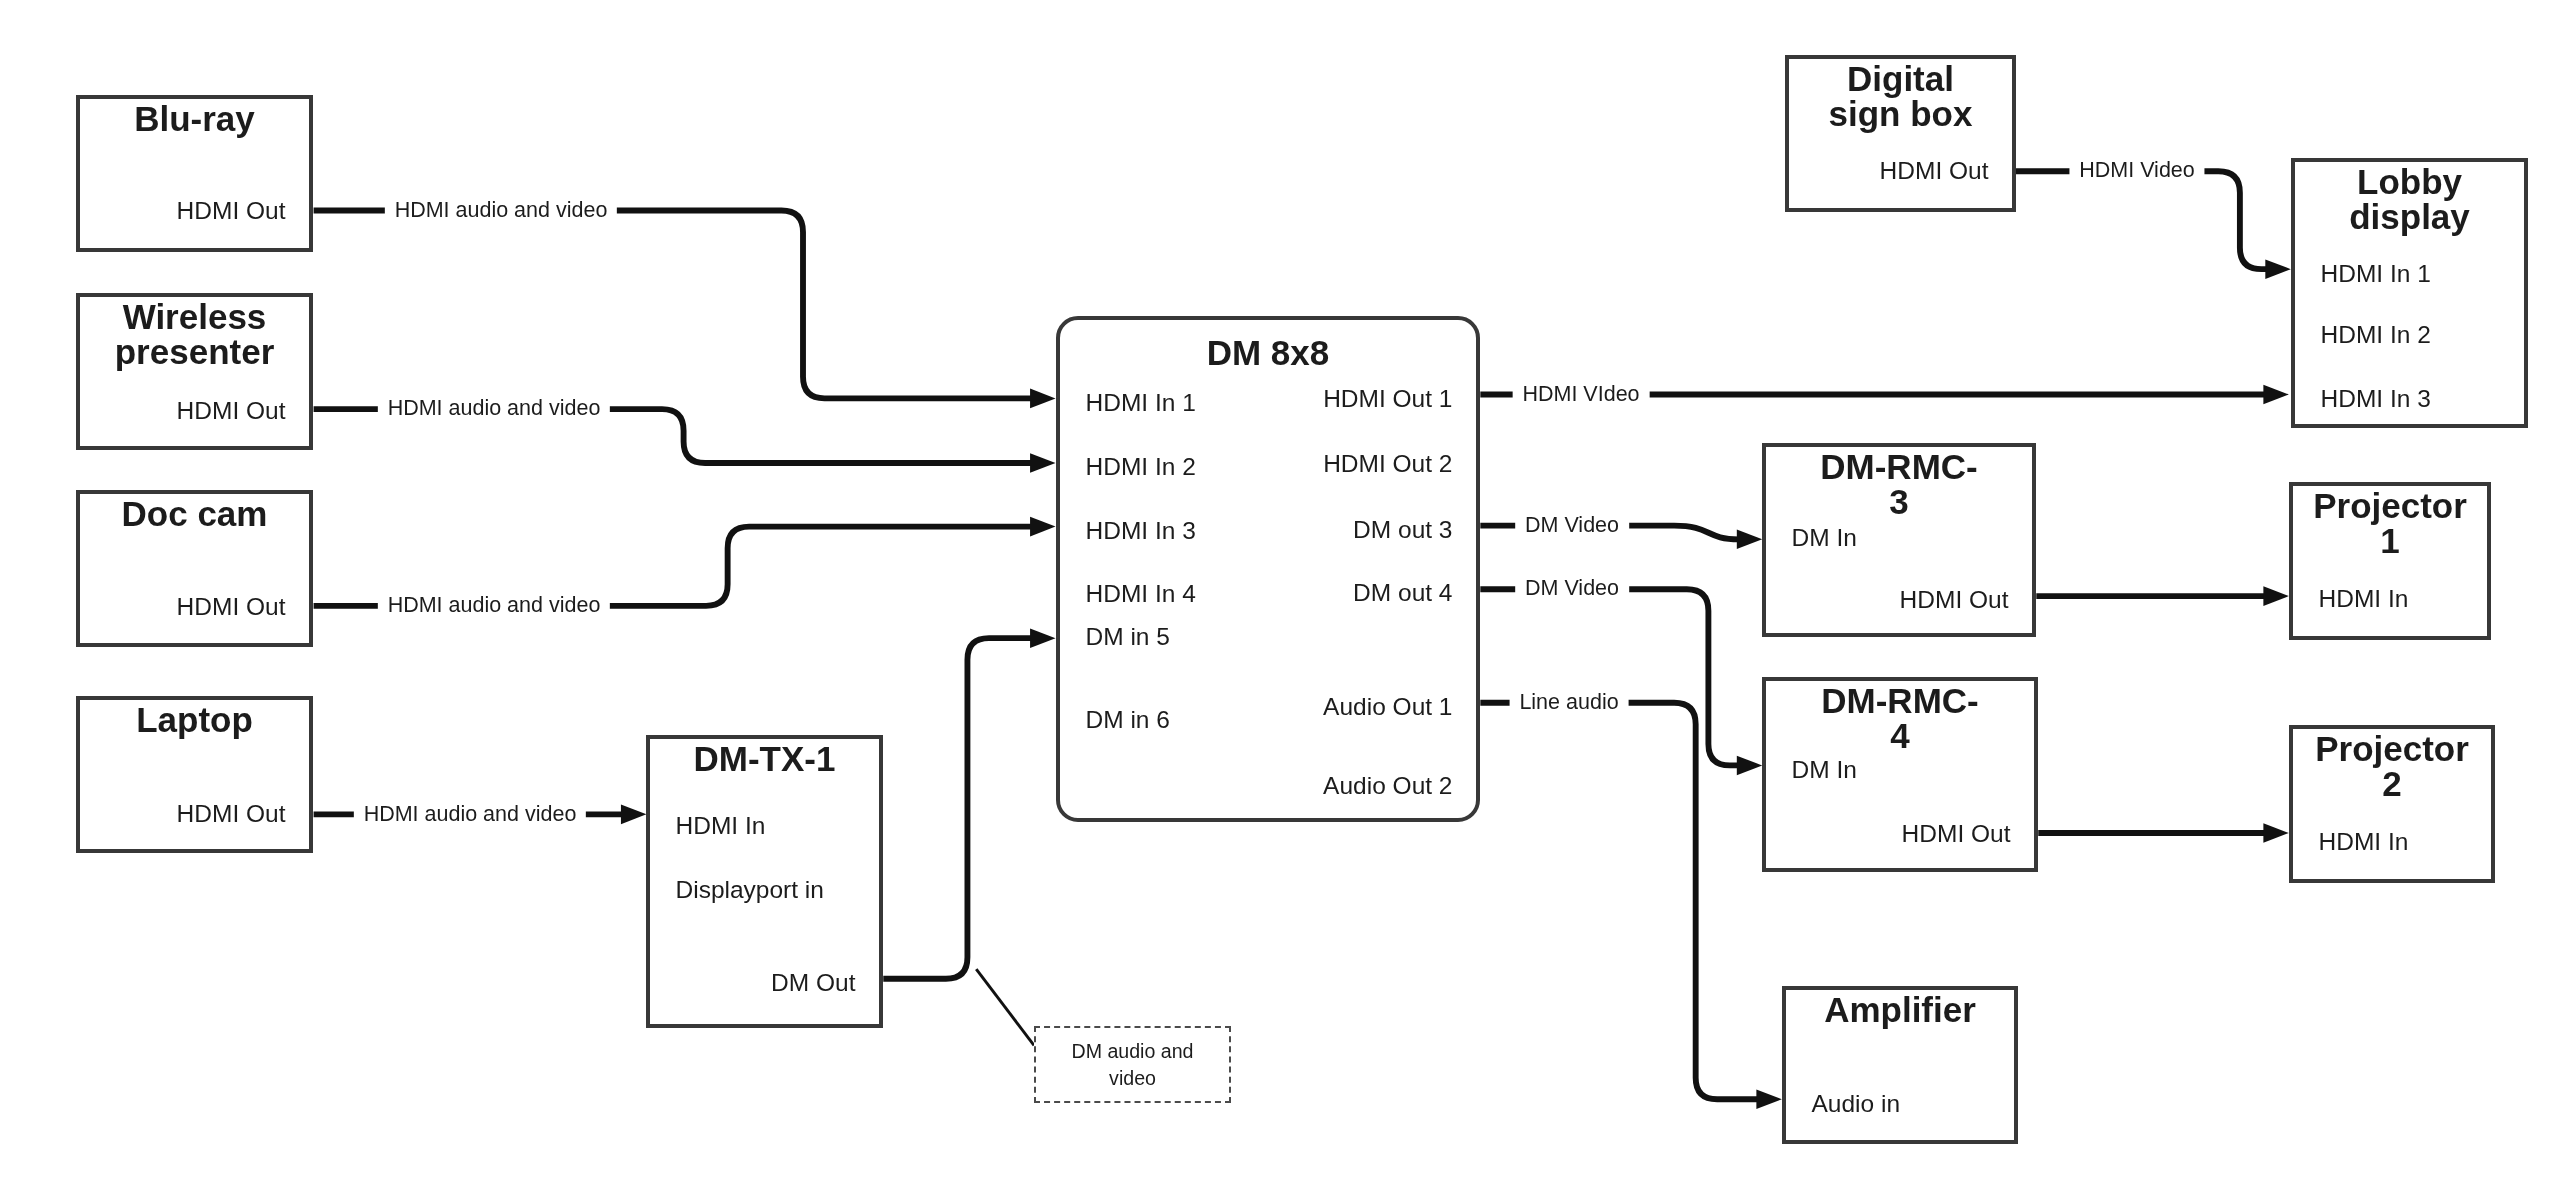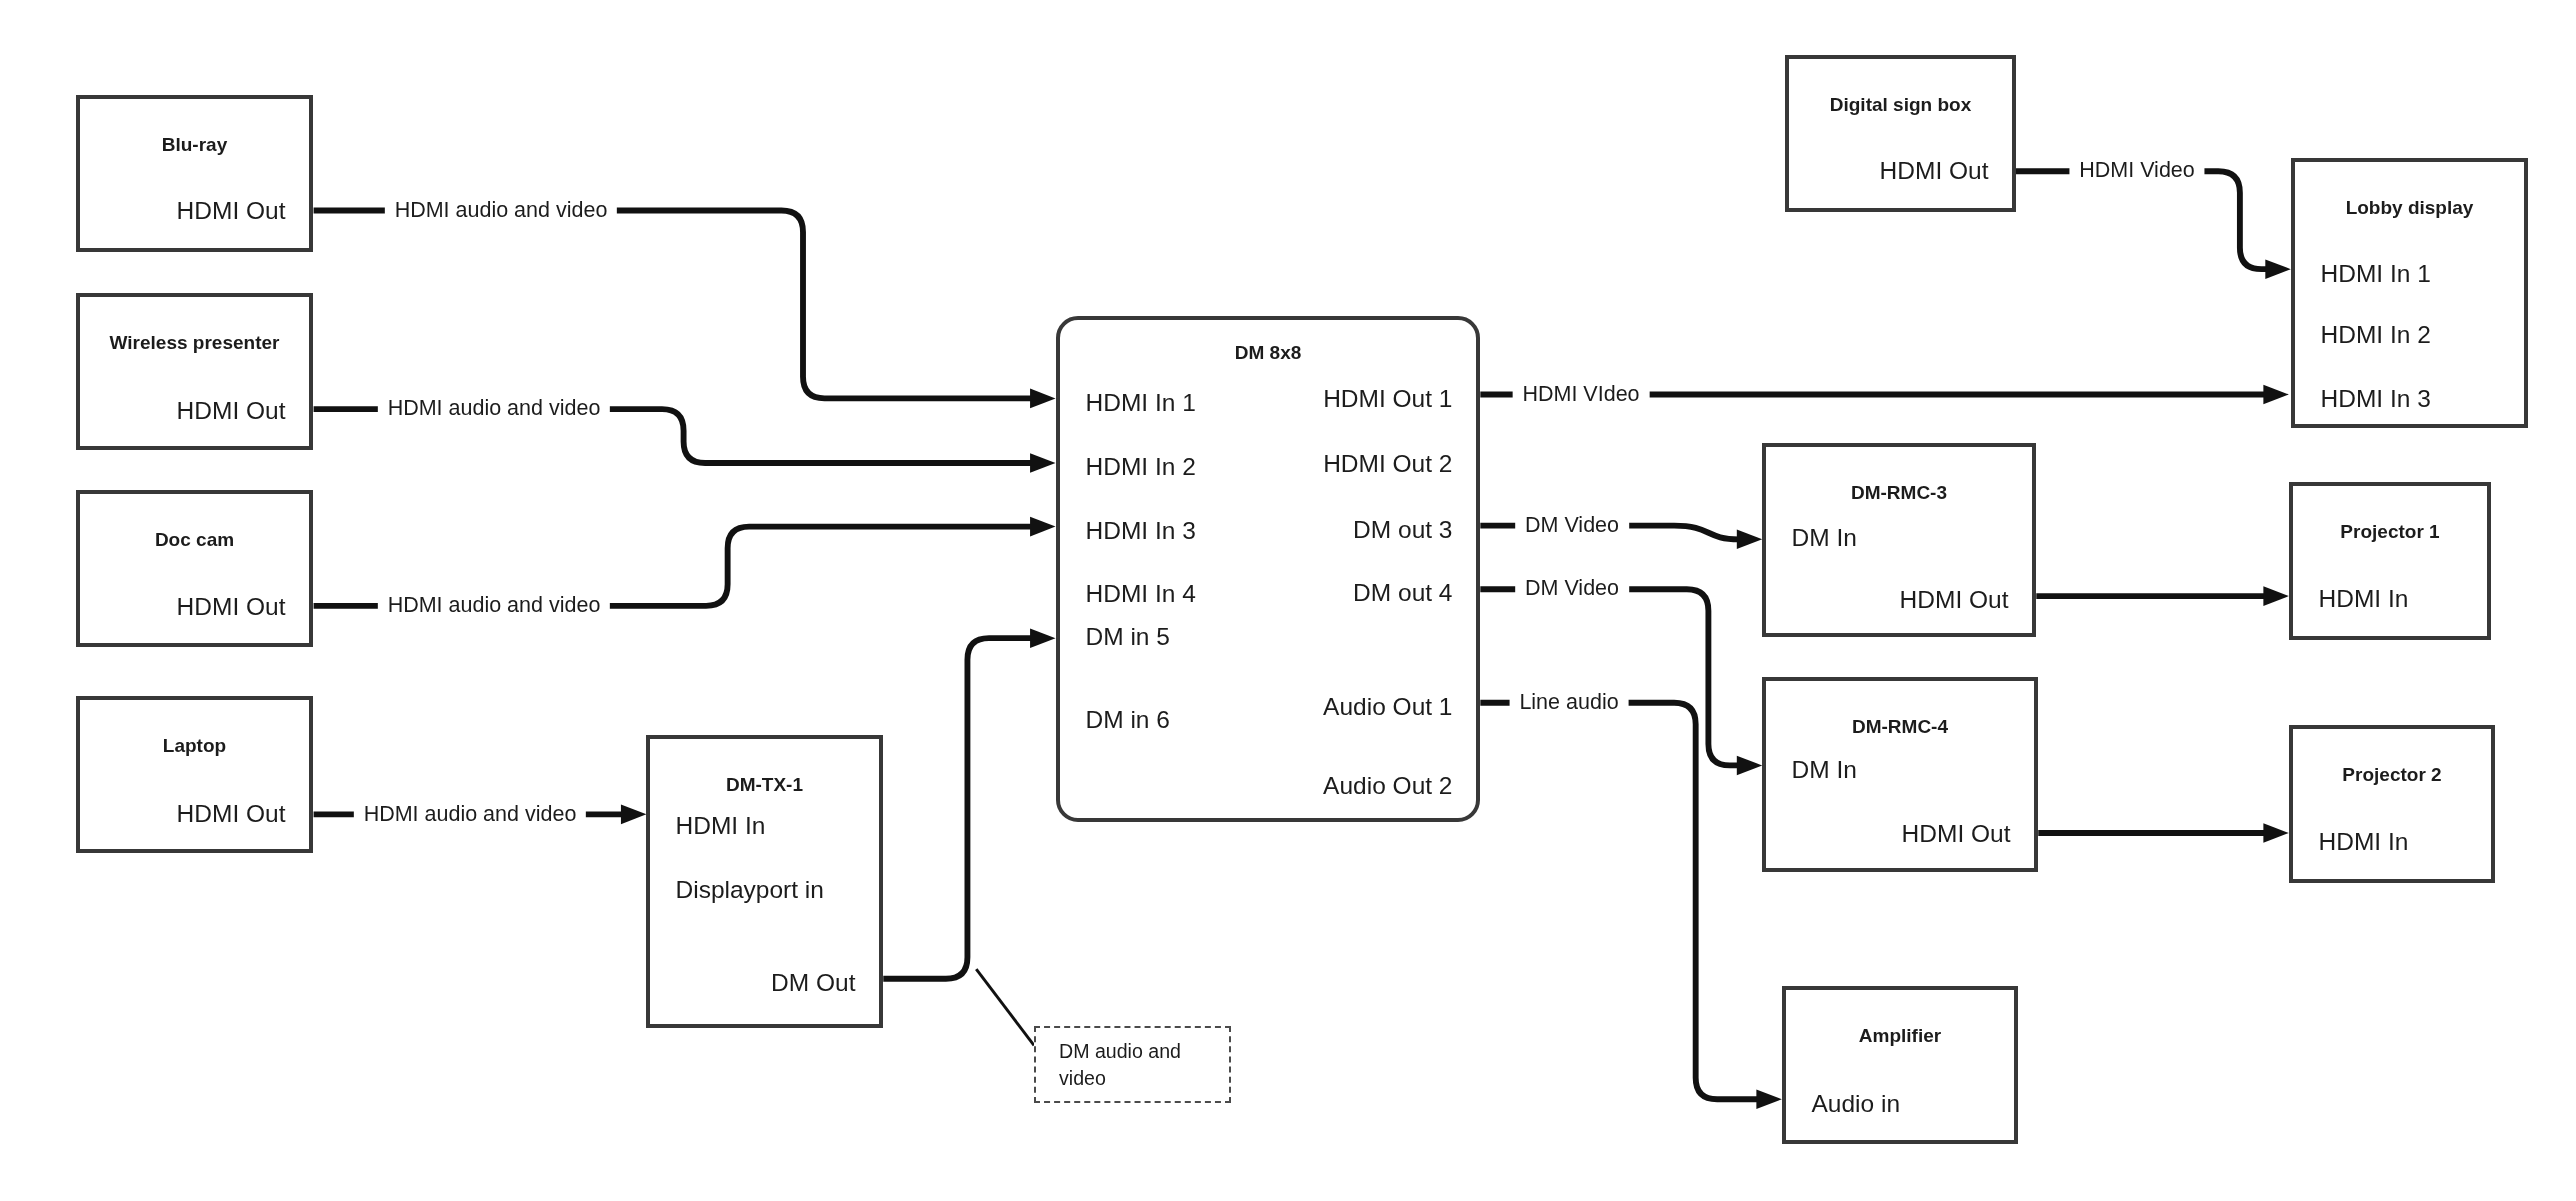--- a/index.html
+++ b/index.html
@@ -9,40 +9,40 @@
   }
   svg.wires{position:absolute;left:0;top:0;width:2576px;height:1201px;}
   svg.wires path{stroke:#111111;stroke-width:6;fill:none;}
   svg.wires path.leader{stroke-width:3;}
   svg.wires polygon{fill:#111111;stroke:none;}
   .node{
     position:absolute;border:4.9px solid #383838;background:#ffffff;
     box-sizing:border-box;
   }
   .node-title{
-    font-weight:bold;font-size:19px;line-height:35px;text-align:center;
-    margin:28px auto 0;max-width:172px;
+    font-weight:bold;font-size:35px;line-height:35px;text-align:center;
+    margin:2px auto 0;max-width:172px;
   }
   .node-title.tight{margin-top:14.7px;}
   .port{
     position:absolute;font-size:24.5px;line-height:24.5px;white-space:nowrap;
     transform:translateY(-50%);color:#1c1c1c;
   }
   .pl{left:25.5px;}
   .pr{right:23.5px;}
   .wire-label{
     position:absolute;transform:translate(-50%,-50%);font-size:21.5px;
     line-height:25.5px;background:#ffffff;padding:0 9.8px;white-space:nowrap;
     color:#1c1c1c;
   }
   .note{
     position:absolute;left:1034px;top:1026px;width:197px;height:77px;
     border:2px dashed #4a4a4a;background:#ffffff;box-sizing:border-box;
     display:flex;align-items:center;justify-content:center;
-    font-size:19.6px;line-height:26.4px;
+    font-size:19.6px;line-height:26.4px;text-align:center;
   }
   .note-text{max-width:147px;}
 </style>
 </head>
 <body>
 
 <div class="canvas">
 
   <svg class="wires" viewBox="0 0 2631 1227" width="2576" height="1201">
     <path d="M 320 215 H 798 Q 820 215 820 237 V 385 Q 820 407 842 407 H 1054"></path>

